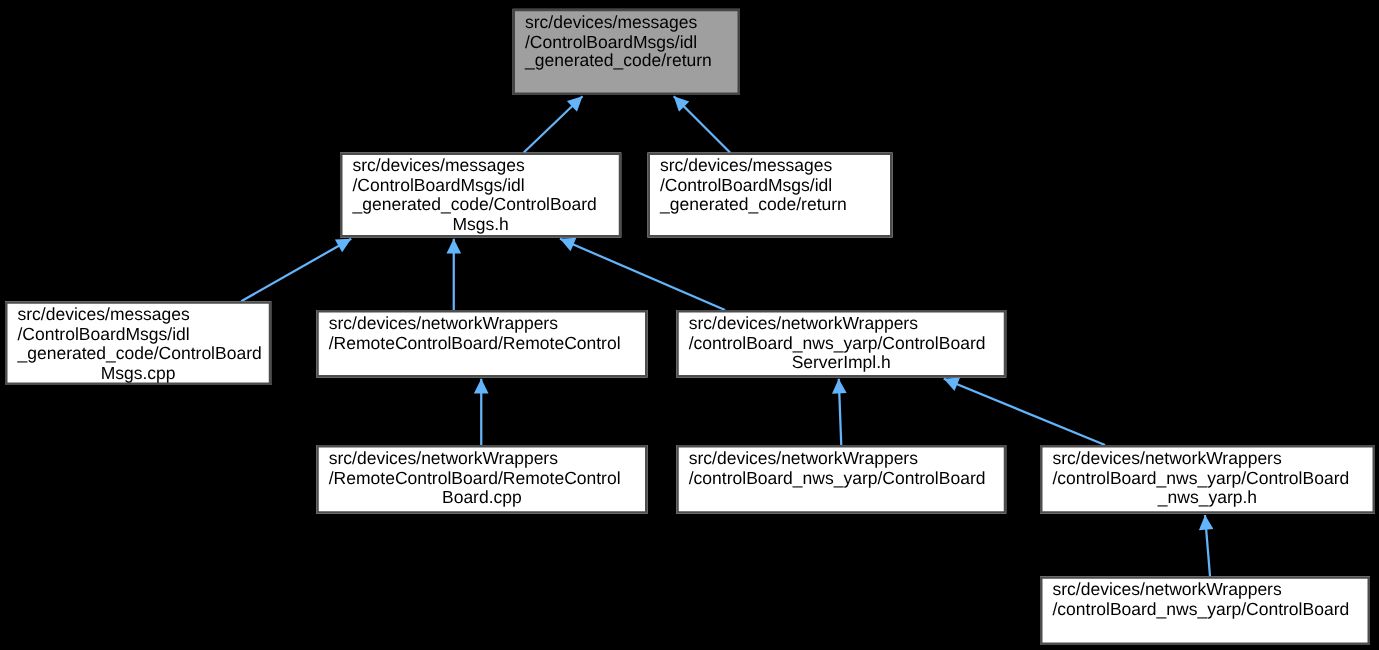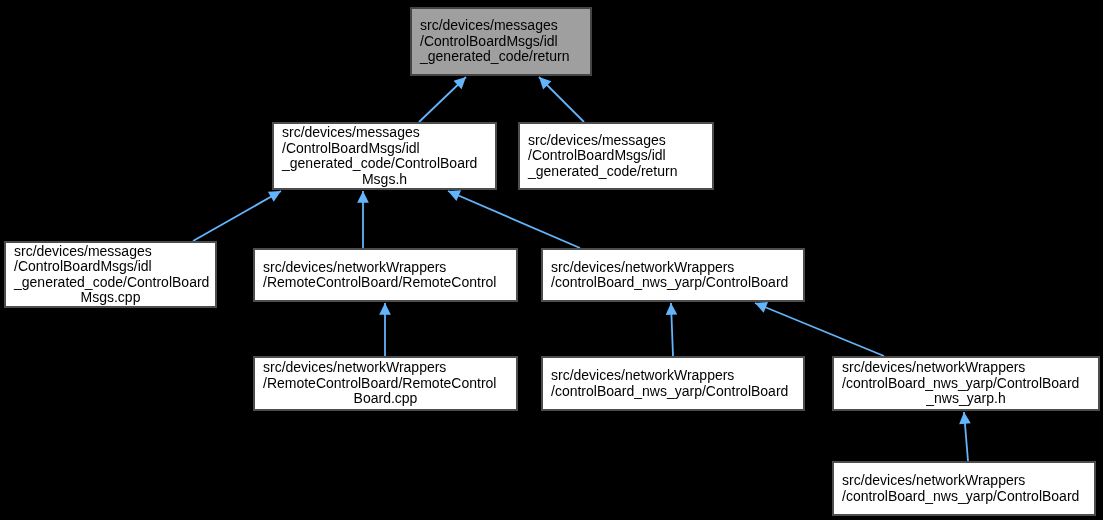--- a/index.html
+++ b/index.html
@@ -22,21 +22,21 @@
     height: 520px;
   }
   .node {
     position: absolute;
     box-sizing: border-box;
     border: 2px solid #4d4d4d;
     background: #ffffff;
     color: #000000;
     display: flex;
     flex-direction: column;
-    justify-content: center;
+    justify-content: flex-start;
     padding: 1px 8px;
     font-size: 14px;
     line-height: 15.5px;
     cursor: pointer;
   }
   .node.current {
     cursor: default;
   }
   .node .ln {
     display: block;
@@ -92,20 +92,21 @@
         <span class="ln">_generated_code/ControlBoard</span>
         <span class="ln last">Msgs.cpp</span>
       </div>
       <div class="node" title="src/devices/networkWrappers/RemoteControlBoard/RemoteControlBoard.h" style="left: 253px; top: 248px; width: 265px; height: 54px; background: rgb(255, 255, 255); border-color: rgb(77, 77, 77); color: rgb(0, 0, 0);">
         <span class="ln">src/devices/networkWrappers</span>
         <span class="ln">/RemoteControlBoard/RemoteControl</span>
       </div>
       <div class="node" title="src/devices/networkWrappers/controlBoard_nws_yarp/ControlBoardServerImpl.h" style="left: 541px; top: 248px; width: 264px; height: 54px; background: rgb(255, 255, 255); border-color: rgb(77, 77, 77); color: rgb(0, 0, 0);">
         <span class="ln">src/devices/networkWrappers</span>
         <span class="ln">/controlBoard_nws_yarp/ControlBoard</span>
+        <span class="ln last">ServerImpl.h</span>
       </div>
       <div class="node" title="src/devices/networkWrappers/RemoteControlBoard/RemoteControlBoard.cpp" style="left: 253px; top: 356px; width: 265px; height: 55px; background: rgb(255, 255, 255); border-color: rgb(77, 77, 77); color: rgb(0, 0, 0);">
         <span class="ln">src/devices/networkWrappers</span>
         <span class="ln">/RemoteControlBoard/RemoteControl</span>
         <span class="ln last">Board.cpp</span>
       </div>
       <div class="node" title="src/devices/networkWrappers/controlBoard_nws_yarp/ControlBoardServerImpl.cpp" style="left: 541px; top: 356px; width: 264px; height: 55px; background: rgb(255, 255, 255); border-color: rgb(77, 77, 77); color: rgb(0, 0, 0);">
         <span class="ln">src/devices/networkWrappers</span>
         <span class="ln">/controlBoard_nws_yarp/ControlBoard</span>
       </div>

